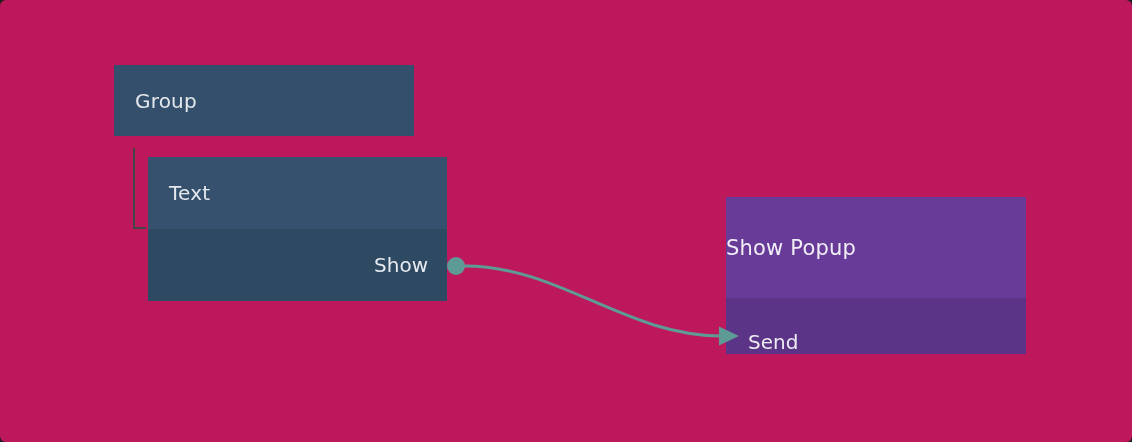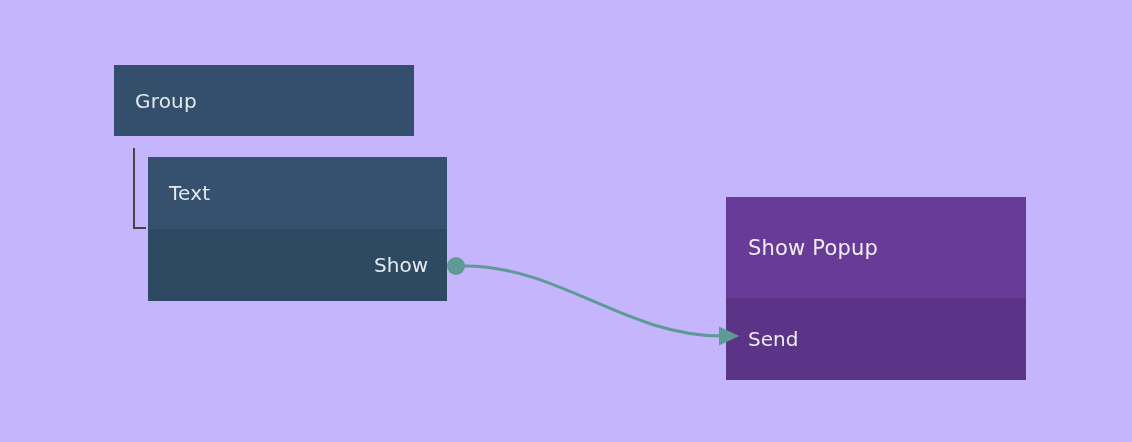--- a/index.html
+++ b/index.html
@@ -5,22 +5,23 @@
   html, body {
     margin: 0;
     padding: 0;
     background: #1f1f1f;
     font-family: "DejaVu Sans", "Liberation Sans", sans-serif;
   }
   .canvas {
     position: relative;
     width: 1132px;
     height: 442px;
-    background: #c4b5fd;
+    background: #be185d;
     overflow: hidden;
+    border-radius: 6px;
   }
   .node {
     position: absolute;
     box-sizing: border-box;
   }
   .node-title {
     font-size: 20px;
     color: #e4e8ec;
     letter-spacing: 0.2px;
   }
@@ -67,36 +68,35 @@
     left: 726px;
     top: 197px;
     width: 300px;
   }
   .node-action .node-header {
     height: 101px;
     background: #673b97;
     display: flex;
     flex-direction: column;
     justify-content: center;
-    padding-left: 22px;
     box-sizing: border-box;
   }
   .node-action .node-title {
     font-size: 21px;
     color: #f0edf6;
   }
   .node-subtitle {
     font-size: 20px;
     color: #a38fc5;
   }
   .node-action .action-row {
-    height: 82px;
+    height: 56px;
     background: #5c3487;
     display: flex;
-    align-items: center;
+    align-items: flex-end;
     padding-left: 22px;
     box-sizing: border-box;
   }
   .action-label {
     font-size: 20px;
     color: #eceaf2;
   }
   
   .overlay {
     position: absolute;

